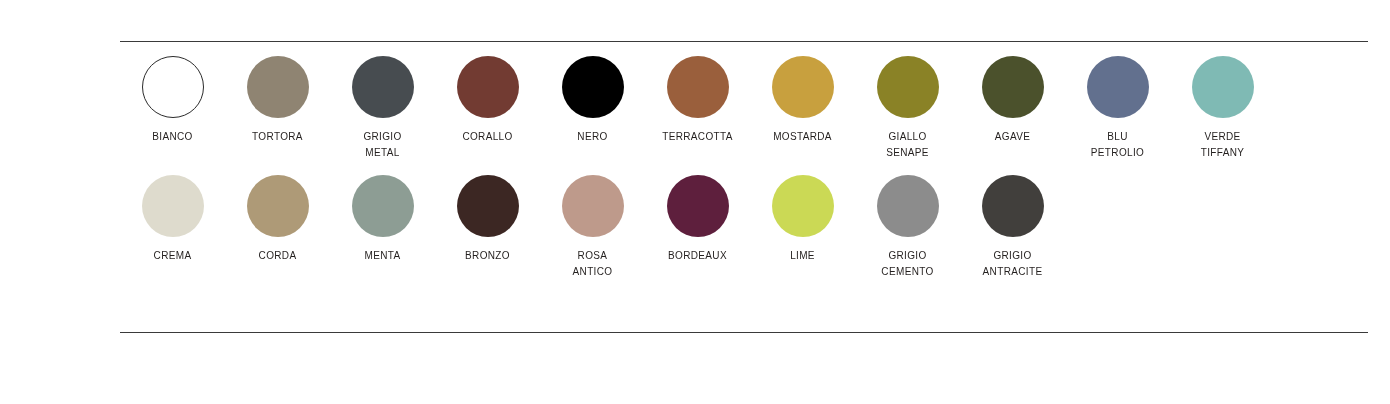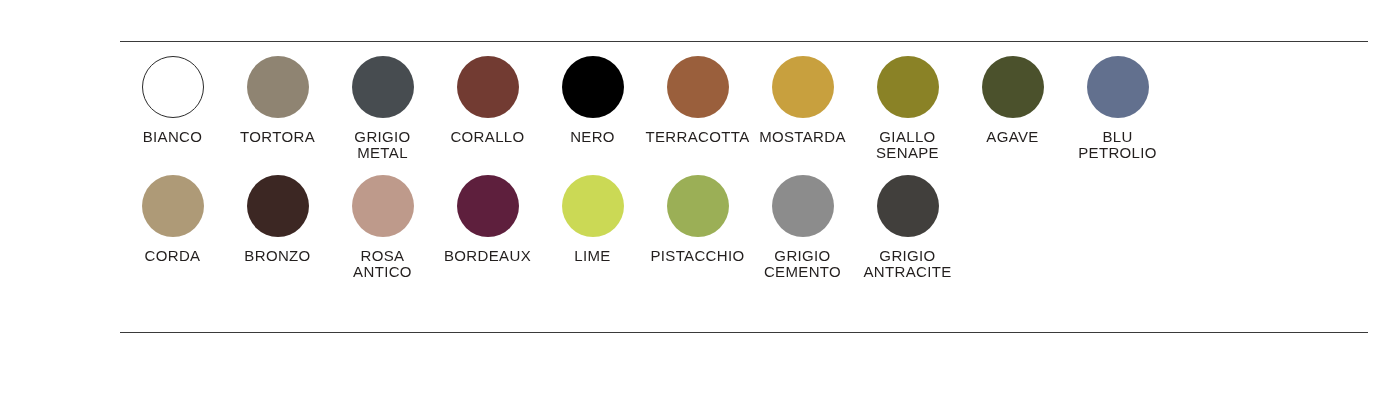--- a/index.html
+++ b/index.html
@@ -61,21 +61,21 @@
     border-radius: 50%;
     background: #cccccc;
     margin-bottom: 11px;
   }
   .dot.outlined {
     border: 1px solid #2b2b2b;
     box-sizing: border-box;
   }
 
   .swatch-label {
-    font-size: 15px;
+    font-size: 10px;
     line-height: 15.5px;
     letter-spacing: 0.35px;
     color: #231f1e;
     text-align: center;
     text-transform: uppercase;
     white-space: pre-line;
     font-weight: 400;
   }
 </style>
 </head>
@@ -123,48 +123,57 @@
         </div>
         <div class="swatch">
           <div class="dot" style="background: rgb(75, 81, 44);"></div>
           <div class="swatch-label">AGAVE</div>
         </div>
         <div class="swatch">
           <div class="dot" style="background: rgb(98, 112, 142);"></div>
           <div class="swatch-label">BLU
 PETROLIO</div>
         </div>
+        <div class="swatch">
+          <div class="dot" style="background: rgb(127, 186, 180);"></div>
+          <div class="swatch-label">VERDE
+TIFFANY</div>
+        </div>
       </div>
     <div class="swatch-row row-2">
         <div class="swatch">
+          <div class="dot" style="background: rgb(222, 219, 205);"></div>
+          <div class="swatch-label">CREMA</div>
+        </div>
+        <div class="swatch">
           <div class="dot" style="background: rgb(174, 154, 119);"></div>
           <div class="swatch-label">CORDA</div>
+        </div>
+        <div class="swatch">
+          <div class="dot" style="background: rgb(141, 157, 148);"></div>
+          <div class="swatch-label">MENTA</div>
         </div>
         <div class="swatch">
           <div class="dot" style="background: rgb(60, 39, 35);"></div>
           <div class="swatch-label">BRONZO</div>
         </div>
         <div class="swatch">
           <div class="dot" style="background: rgb(190, 154, 139);"></div>
           <div class="swatch-label">ROSA
 ANTICO</div>
         </div>
         <div class="swatch">
           <div class="dot" style="background: rgb(94, 31, 61);"></div>
           <div class="swatch-label">BORDEAUX</div>
         </div>
         <div class="swatch">
           <div class="dot" style="background: rgb(203, 217, 85);"></div>
           <div class="swatch-label">LIME</div>
         </div>
         <div class="swatch">
-          <div class="dot" style="background: rgb(155, 175, 86);"></div>
-          <div class="swatch-label">PISTACCHIO</div>
-        </div>
-        <div class="swatch">
           <div class="dot" style="background: rgb(140, 140, 140);"></div>
           <div class="swatch-label">GRIGIO
 CEMENTO</div>
         </div>
         <div class="swatch">
           <div class="dot" style="background: rgb(65, 63, 60);"></div>
           <div class="swatch-label">GRIGIO
 ANTRACITE</div>
         </div>
       </div>

